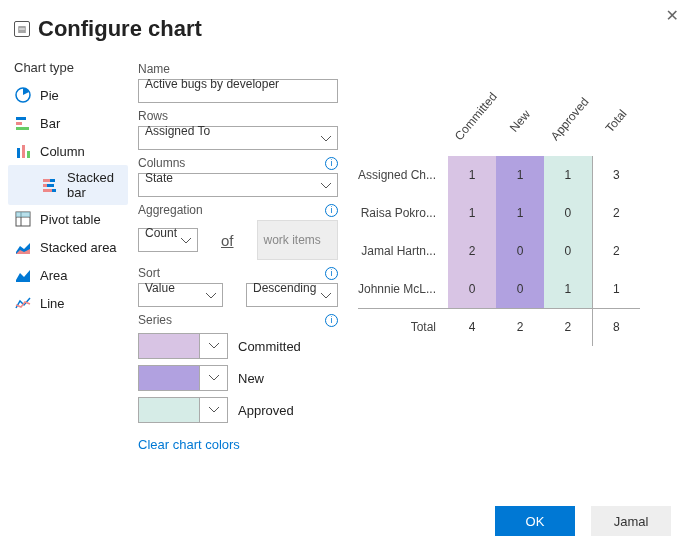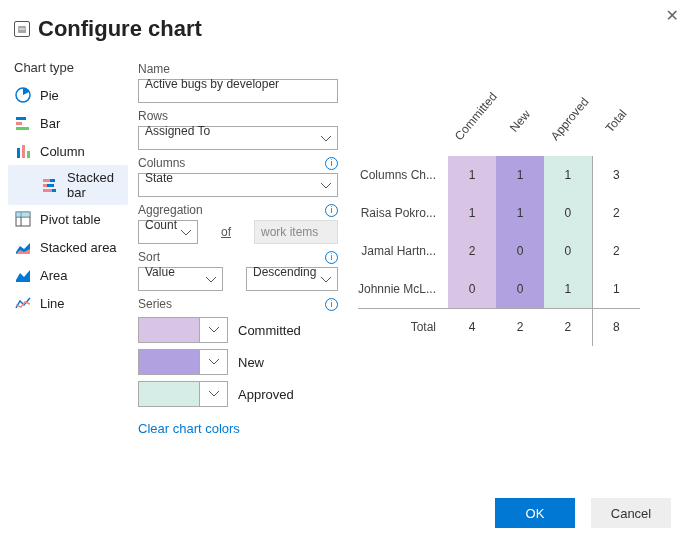--- a/index.html
+++ b/index.html
@@ -86,23 +86,23 @@
     display:flex; align-items:center;
     color:#333;
   }
   .selbox { cursor:pointer; }
   .sel-caret {
     position:absolute; right:6px; top:50%; transform:translateY(-50%);
     pointer-events:none;
   }
   .row-flex { display:flex; gap:23px; align-items:center; }
   .agg-sel { width: 60px; }
-  .of-text { font-size:12px; color:#555;text-decoration:underline; }
+  .of-text { font-size:15px; color:#555;text-decoration:underline; }
   .wi-box {
-    flex:1; height:24px; background:#eee; border:1px solid #ddd;
+    flex:1; height:40px; background:#eee; border:1px solid #ddd;
     padding:0 6px; display:flex; align-items:center; font-size:12px; color:#888;
   }
   .sort-left { width: 118px; }
   .sort-right { width: 92px; }
   .series-row {
     display:flex; align-items:center; gap:10px; margin:6px 0;
   }
   .swatch-combo {
     width: 90px; height: 26px; border:1px solid #aaa; display:flex; align-items:center;
     position:relative; cursor:pointer;
@@ -131,21 +131,21 @@
     white-space:nowrap;
   }
   .ptable td.cell {
     width: 46px; height: 38px; text-align:center;
   }
   .ptable tr.total-row td { border-top: 1px solid #aaa; }
   .ptable td.total-col { border-left: 1px solid #aaa; }
   
   .footer {
     position:absolute;
-    bottom: 20px; right: 20px;
+    bottom: 12px; right: 20px;
     display:flex; gap:16px;
   }
   .btn {
     min-width: 80px; height: 30px;
     display:flex; align-items:center; justify-content:center;
     font-size: 13px; cursor:pointer;
   }
   .btn-primary { background:#0078d4; color:#fff; }
   .btn-default { background:#eee; color:#333; }
 </style>
@@ -360,21 +360,21 @@
             <th class="rot">
               <div>Approved</div>
             </th>
             <th class="rot">
               <div>Total</div>
             </th>
           </tr>
         </tbody>
         <tbody>
           <tr>
-            <td class="rowhdr">Columns Ch...</td>
+            <td class="rowhdr">Assigned Ch...</td>
             <td class="cell" style="background:#d8c4e4">1</td>
             <td class="cell" style="background:#b1a1e0">1</td>
             <td class="cell" style="background:#d6ece7">1</td>
             <td class="cell total-col" style="background:#fff">3</td>
           </tr>
         </tbody>
         <tbody>
           <tr>
             <td class="rowhdr">Raisa Pokro...</td>
             <td class="cell" style="background:#d8c4e4">1</td>
@@ -409,14 +409,14 @@
             <td class="cell">2</td>
             <td class="cell total-col">8</td>
           </tr>
         </tbody>
       </table>
   </div>
 </div>
 
 <div class="footer">
   <div class="btn btn-primary">OK</div>
-  <div class="btn btn-default">Cancel</div>
+  <div class="btn btn-default">Jamal</div>
 </div>
 
 </body></html>

